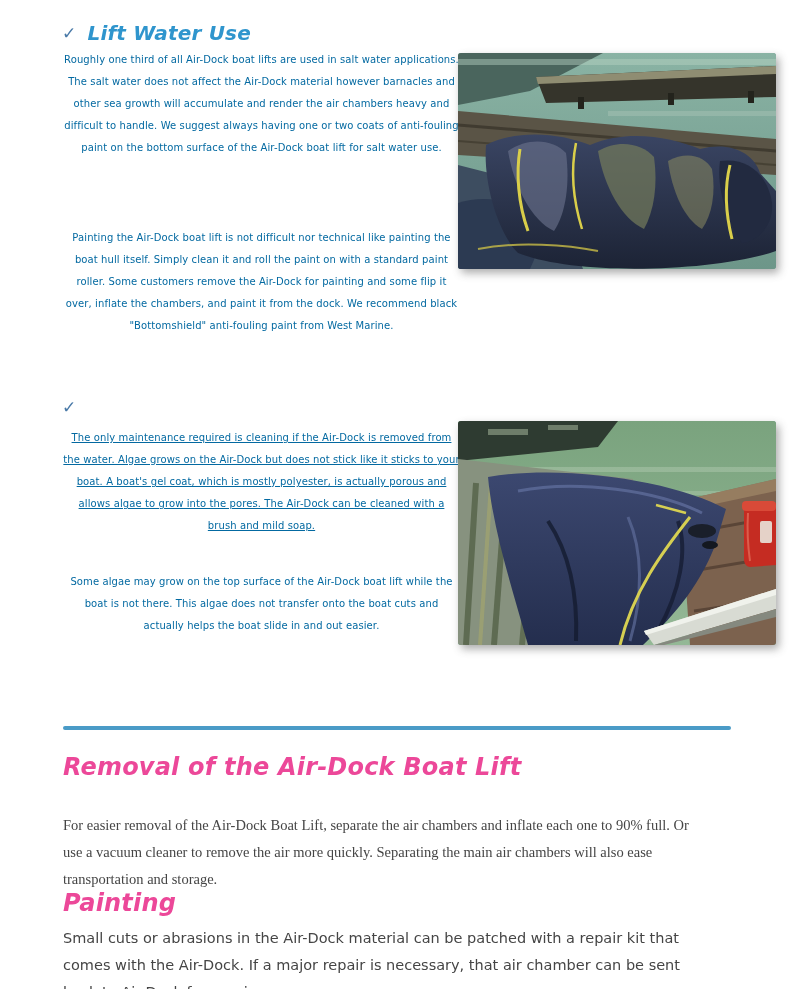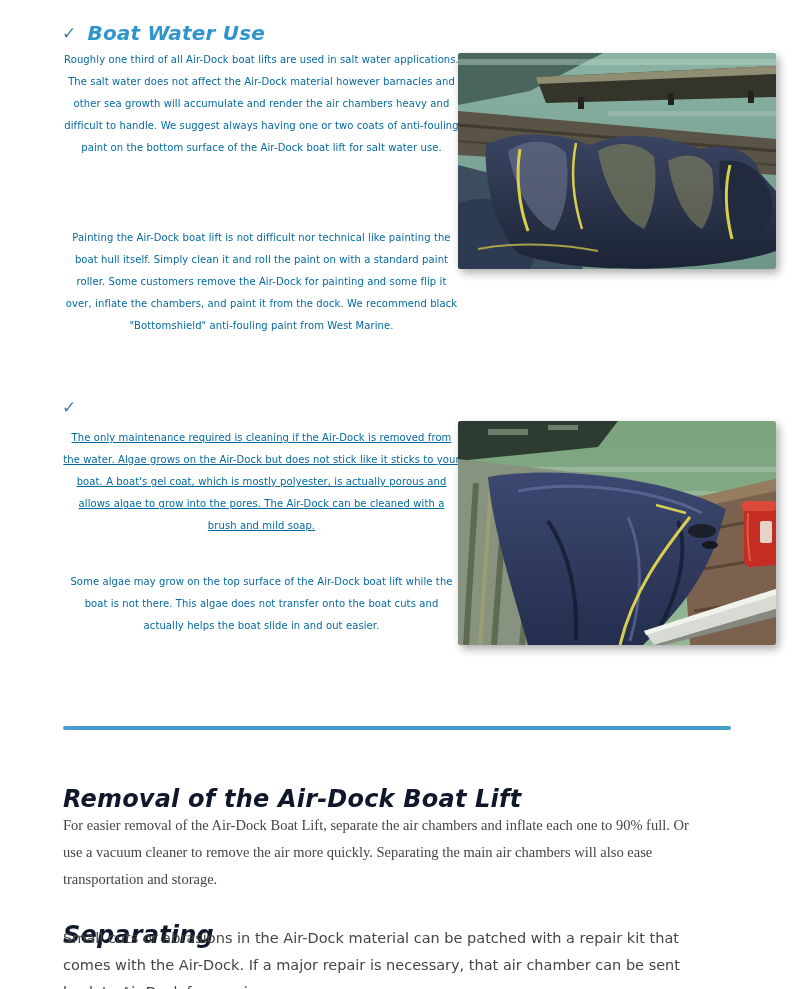--- a/index.html
+++ b/index.html
@@ -40,23 +40,22 @@
   .bodytext-wide {
     font-size: 14.5px;
     line-height: 27px;
     color: #454545;
     letter-spacing: 0px;
   }
   .bighead {
     font-style: italic;
     font-weight: bold;
     font-size: 24px;
-    color: #0f172a;
+    color: #ec4899;
     letter-spacing: 0.2px;
-    margin-top: 32px;
   }
   .divider {
     height: 4px;
     background: #4a9bc7;
     border-radius: 2px;
   }
   .photo {
     border-radius: 3px;
     overflow: hidden;
     box-shadow: 3px 4px 8px rgba(70,70,70,0.45);
@@ -64,21 +63,21 @@
   }
   .photo svg { display: block; }
 </style>
 </head>
 <body>
 
 <div class="page">
 
   <h2 class="abs subhead" style="left:62px; top:21px;">
     <span class="check">✓</span>
-    <span>Boat Water Use</span>
+    <span>Lift Water Use</span>
   </h2>
 
   <p class="abs bodytext" style="left:63px; top:49px; width:397px;">Roughly one third of all Air-Dock boat lifts are used in salt water applications. The salt water does not affect the Air-Dock material however barnacles and other sea growth will accumulate and render the air chambers heavy and difficult to handle. We suggest always having one or two coats of anti-fouling paint on the bottom surface of the Air-Dock boat lift for salt water use.</p>
 
   <p class="abs bodytext" style="left:63px; top:227px; width:397px;">Painting the Air-Dock boat lift is not difficult nor technical like painting the boat hull itself. Simply clean it and roll the paint on with a standard paint roller. Some customers remove the Air-Dock for painting and some flip it over, inflate the chambers, and paint it from the dock. We recommend black "Bottomshield" anti-fouling paint from West Marine.</p>
 
   <figure class="abs photo" style="left:458px; top:53px; width:318px; height:216px;">
     <svg width="318" height="216" viewBox="0 0 318 216" xmlns="http://www.w3.org/2000/svg">
       <defs>
         <linearGradient id="water1" x1="0" y1="0" x2="0" y2="1">
@@ -188,17 +187,17 @@
       <polygon points="196,224 318,188 318,196 206,224" fill="#85897f"></polygon>
     </svg>
   </figure>
 
   <div class="abs divider" style="left:63px; top:726px; width:668px;"></div>
 
   <h2 class="abs bighead" style="left:63px; top:753px;">Removal of the Air-Dock Boat Lift</h2>
 
   <p class="abs bodytext-wide" style="left:63px; top:812px; width:632px;font-family:Liberation Serif, serif;">For easier removal of the Air-Dock Boat Lift, separate the air chambers and inflate each one to 90% full. Or use a vacuum cleaner to remove the air more quickly. Separating the main air chambers will also ease transportation and storage.</p>
 
-  <h2 class="abs bighead" style="left:63px; top:889px;">Separating</h2>
+  <h2 class="abs bighead" style="left:63px; top:889px;">Painting</h2>
 
   <p class="abs bodytext-wide" style="left:63px; top:925px; width:640px;">Small cuts or abrasions in the Air-Dock material can be patched with a repair kit that comes with the Air-Dock. If a major repair is necessary, that air chamber can be sent back to Air-Dock for repair.</p>
 
 </div>
 
 </body></html>

